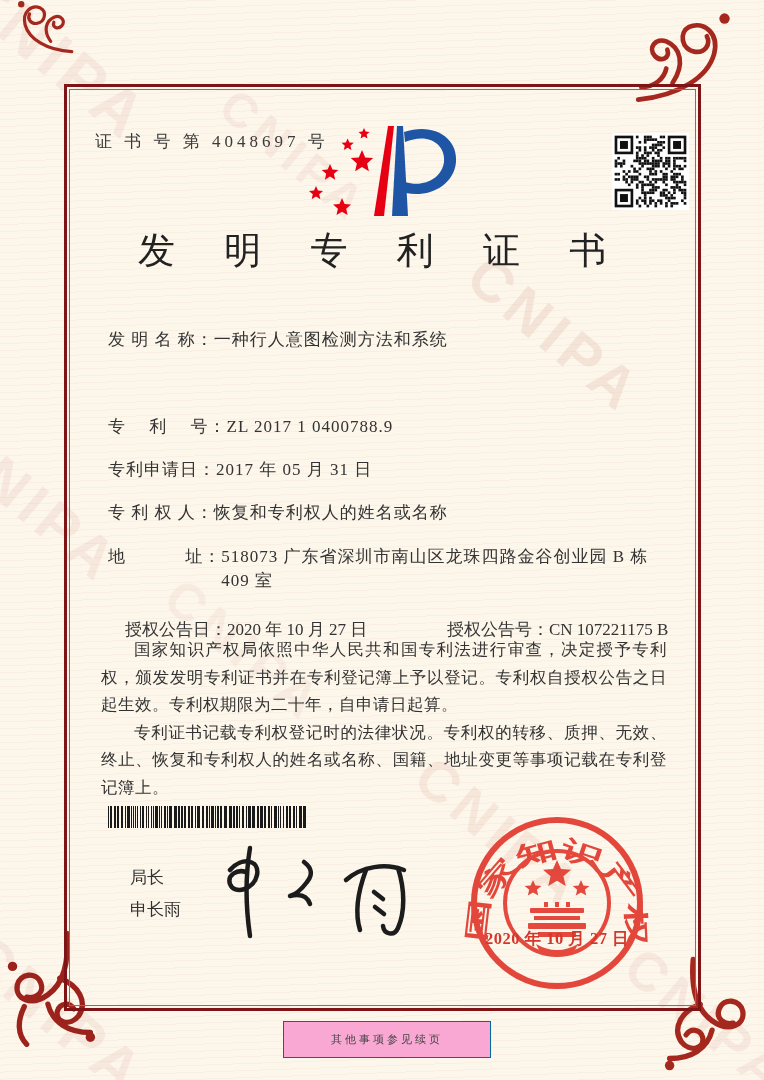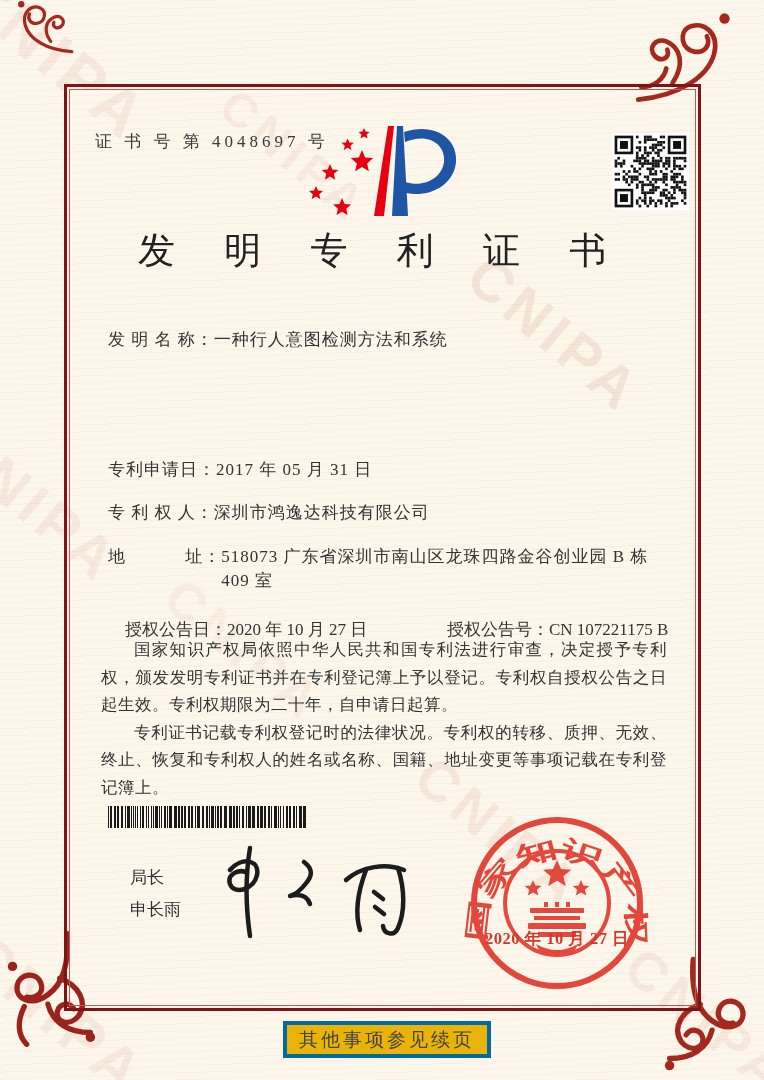--- a/index.html
+++ b/index.html
@@ -31,22 +31,22 @@
     line-height:27.5px; color:#333; text-align:justify; }
   .body-text p { text-indent:2em; letter-spacing:0.5px; }
   .barcode { position:absolute; left:108px; top:806px; width:200px; height:22px; }
   .signer { position:absolute; left:130px; top:862px; font-size:17px; color:#333; line-height:32px;
     font-family:"Liberation Sans","DejaVu Sans",sans-serif; }
   .signature { position:absolute; left:200px; top:840px; width:220px; height:100px; }
   .seal { position:absolute; left:458px; top:808px; width:200px; height:185px; }
   .page-info { position:absolute; left:0; top:980px; width:764px; text-align:center;
     font-size:15px; color:#444; white-space:pre; }
   .note-box { position:absolute; left:283px; top:1021px; width:208px; height:37px;
-    background:#eab308; border:4px solid #0369a1; display:flex; align-items:center;
-    justify-content:center; font-size:19px; color:#444; letter-spacing:3px; }
+    background:#f9a8d4; border:1px solid #0369a1; display:flex; align-items:center;
+    justify-content:center; font-size:11px; color:#444; letter-spacing:3px; }
   .flourish { position:absolute; pointer-events:none; }
 </style>
 </head>
 <body>
 
 <div class="page">
 
   <div class="watermark" style="left:-58px; top:18px; font-size:64px;">CNIPA</div>
   <div class="watermark" style="left:206px; top:128px; font-size:48px; color:rgba(205,120,100,0.10);">CNIPA</div>
   <div class="watermark" style="left:452px; top:300px; font-size:58px; color:rgba(198,122,100,0.14);">CNIPA</div>
@@ -371,25 +371,28 @@
         <rect x="1" y="21" width="7" height="7" fill="#111"></rect>
         <rect x="2" y="22" width="5" height="5" fill="#fff"></rect>
         <rect x="3" y="23" width="3" height="3" fill="#111"></rect>
       </svg></div>
 
   <div class="title">发 明 专 利 证 书</div>
 
   <div class="frow" style="top:328px;">
     <span class="lbl">发 明 名 称：</span><span class="val">一种行人意图检测方法和系统</span>
   </div>
+  <div class="frow" style="top:415px;">
+    <span class="lbl">专　 利　 号：</span><span class="val">ZL 2017 1 0400788.9</span>
+  </div>
   <div class="frow" style="top:458px;">
     <span class="lbl">专利申请日：</span><span class="val">2017 年 05 月 31 日</span>
   </div>
   <div class="frow" style="top:501px;">
-    <span class="lbl">专 利 权 人：</span><span class="val">深圳市鸿逸达科技有限公司</span>
+    <span class="lbl">专 利 权 人：</span><span class="val">恢复和专利权人的姓名或名称</span>
   </div>
   <div class="frow" style="top:545px;">
     <span class="lbl">地　　　 址：</span><span class="val addr-val">518073 广东省深圳市南山区龙珠四路金谷创业园 B 栋 409 室</span>
   </div>
 
   <div class="grant-left">
     <span class="lbl">授权公告日：</span><span class="val">2020 年 10 月 27 日</span>
   </div>
   <div class="grant-right">
     <span class="lbl">授权公告号：</span><span class="val">CN 107221175 B</span>

